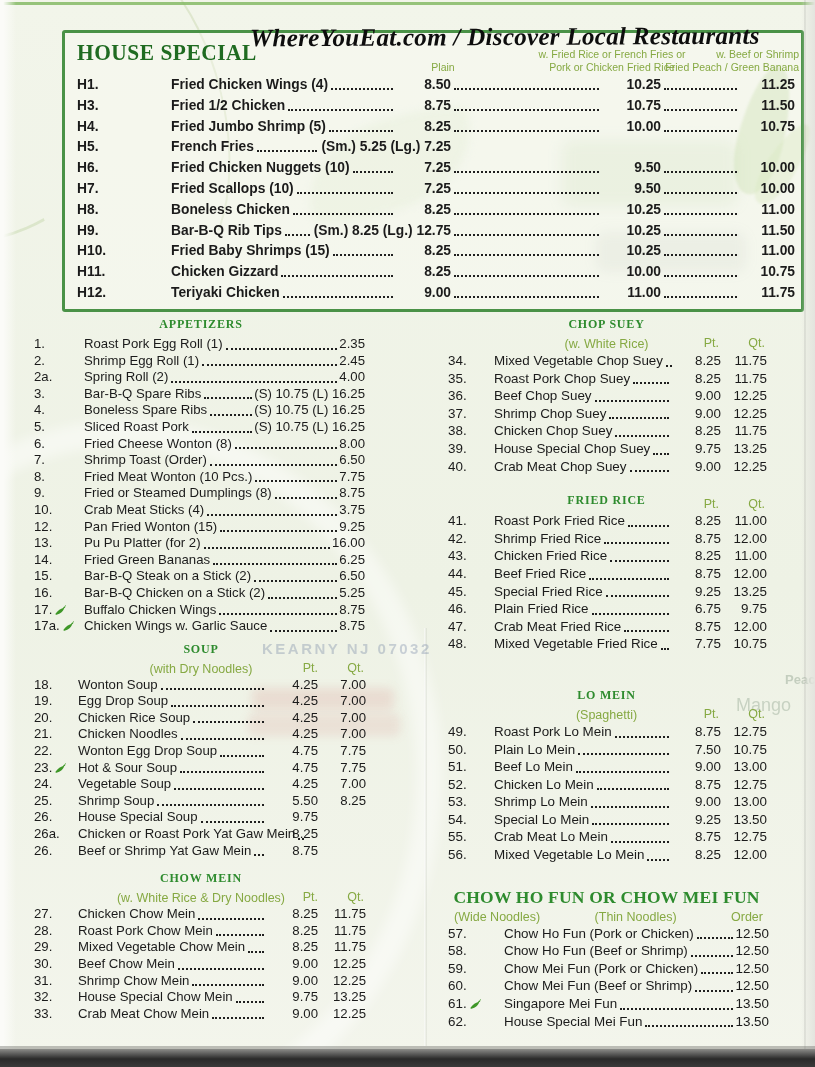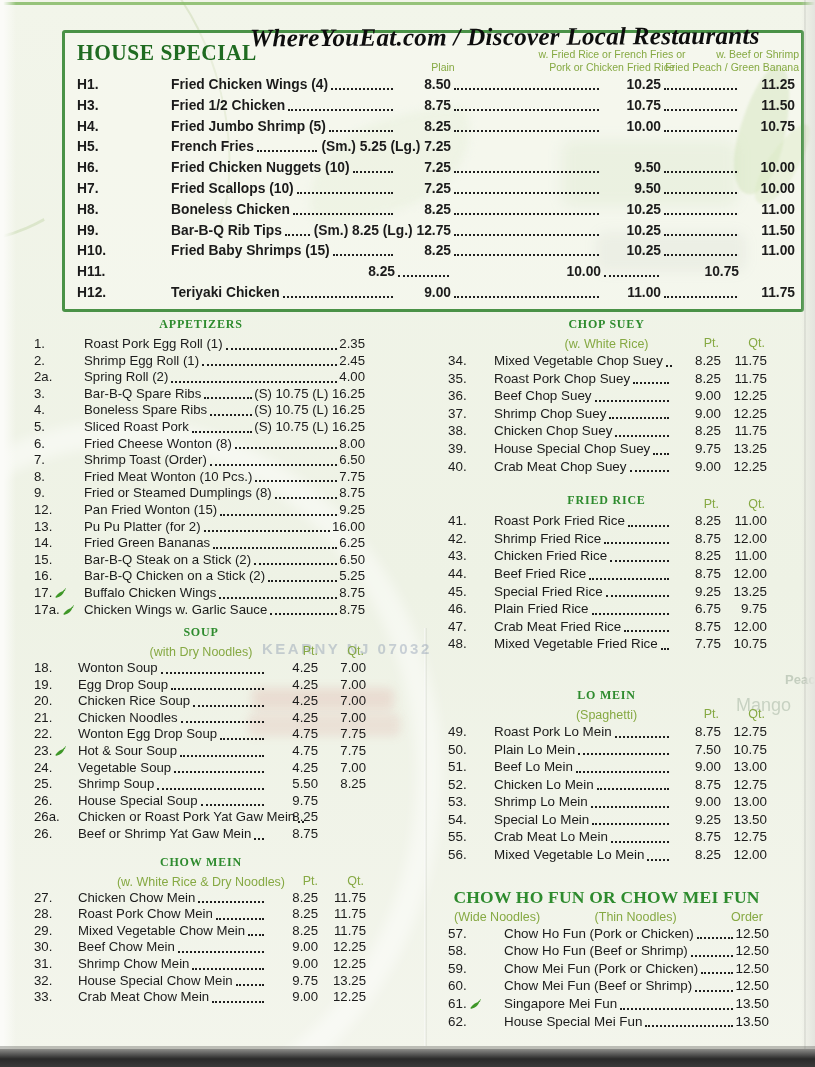--- a/index.html
+++ b/index.html
@@ -273,20 +273,24 @@
             <span class="lead"></span>
           </div>
           <span class="hp2">10.25</span>
           <div class="hdots">
             <span class="lead"></span>
           </div>
           <span class="hp3">11.00</span>
         </div>
         <div class="hrow">
           <span class="hnum">H11.</span>
+          <div class="hnd">
+            <span class="nm">Chicken Gizzard</span>
+            <span class="lead"></span>
+          </div>
           <span class="hp1">8.25</span>
           <div class="hdots">
             <span class="lead"></span>
           </div>
           <span class="hp2">10.00</span>
           <div class="hdots">
             <span class="lead"></span>
           </div>
           <span class="hp3">10.75</span>
         </div>
@@ -408,20 +412,30 @@
         </div>
         <div class="irow single">
           <span class="num">
             <span>9.</span>
           </span>
           <div class="nd">
             <span class="nm">Fried or Steamed Dumplings (8)</span>
             <span class="lead"></span>
           </div>
           <span class="sp">8.75</span>
+        </div>
+        <div class="irow single">
+          <span class="num">
+            <span>10.</span>
+          </span>
+          <div class="nd">
+            <span class="nm">Crab Meat Sticks (4)</span>
+            <span class="lead"></span>
+          </div>
+          <span class="sp">3.75</span>
         </div>
         <div class="irow single">
           <span class="num">
             <span>12.</span>
           </span>
           <div class="nd">
             <span class="nm">Pan Fried Wonton (15)</span>
             <span class="lead"></span>
           </div>
           <span class="sp">9.25</span>

